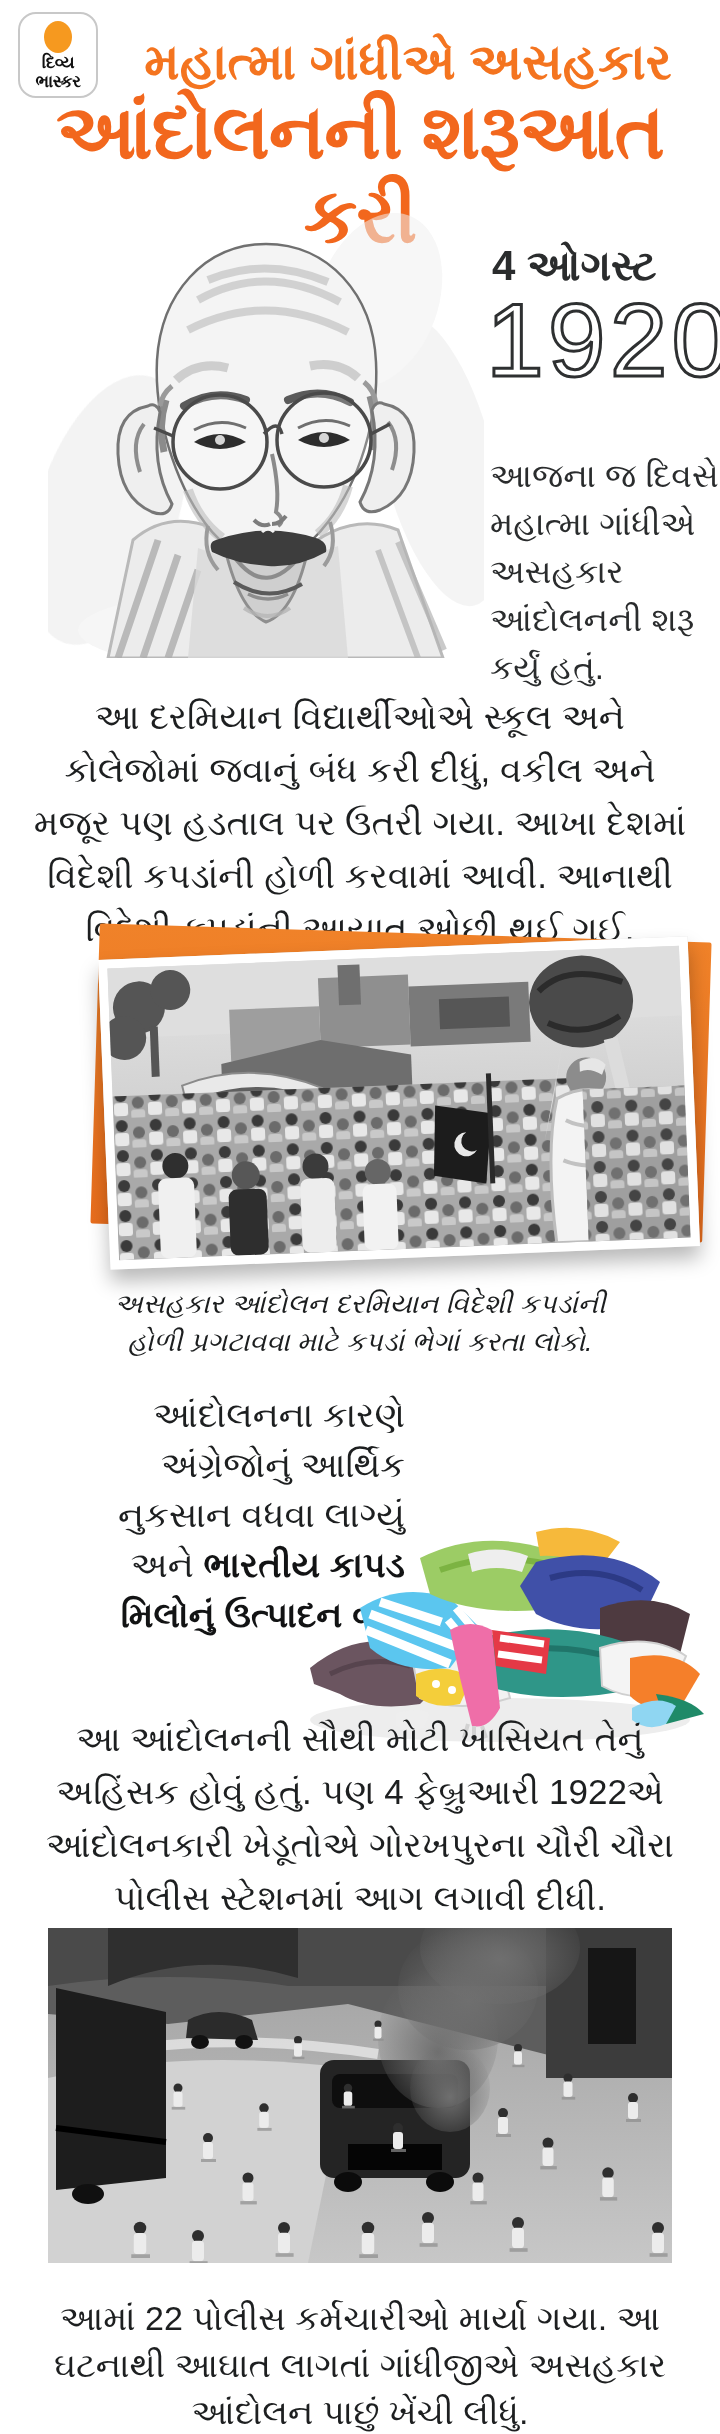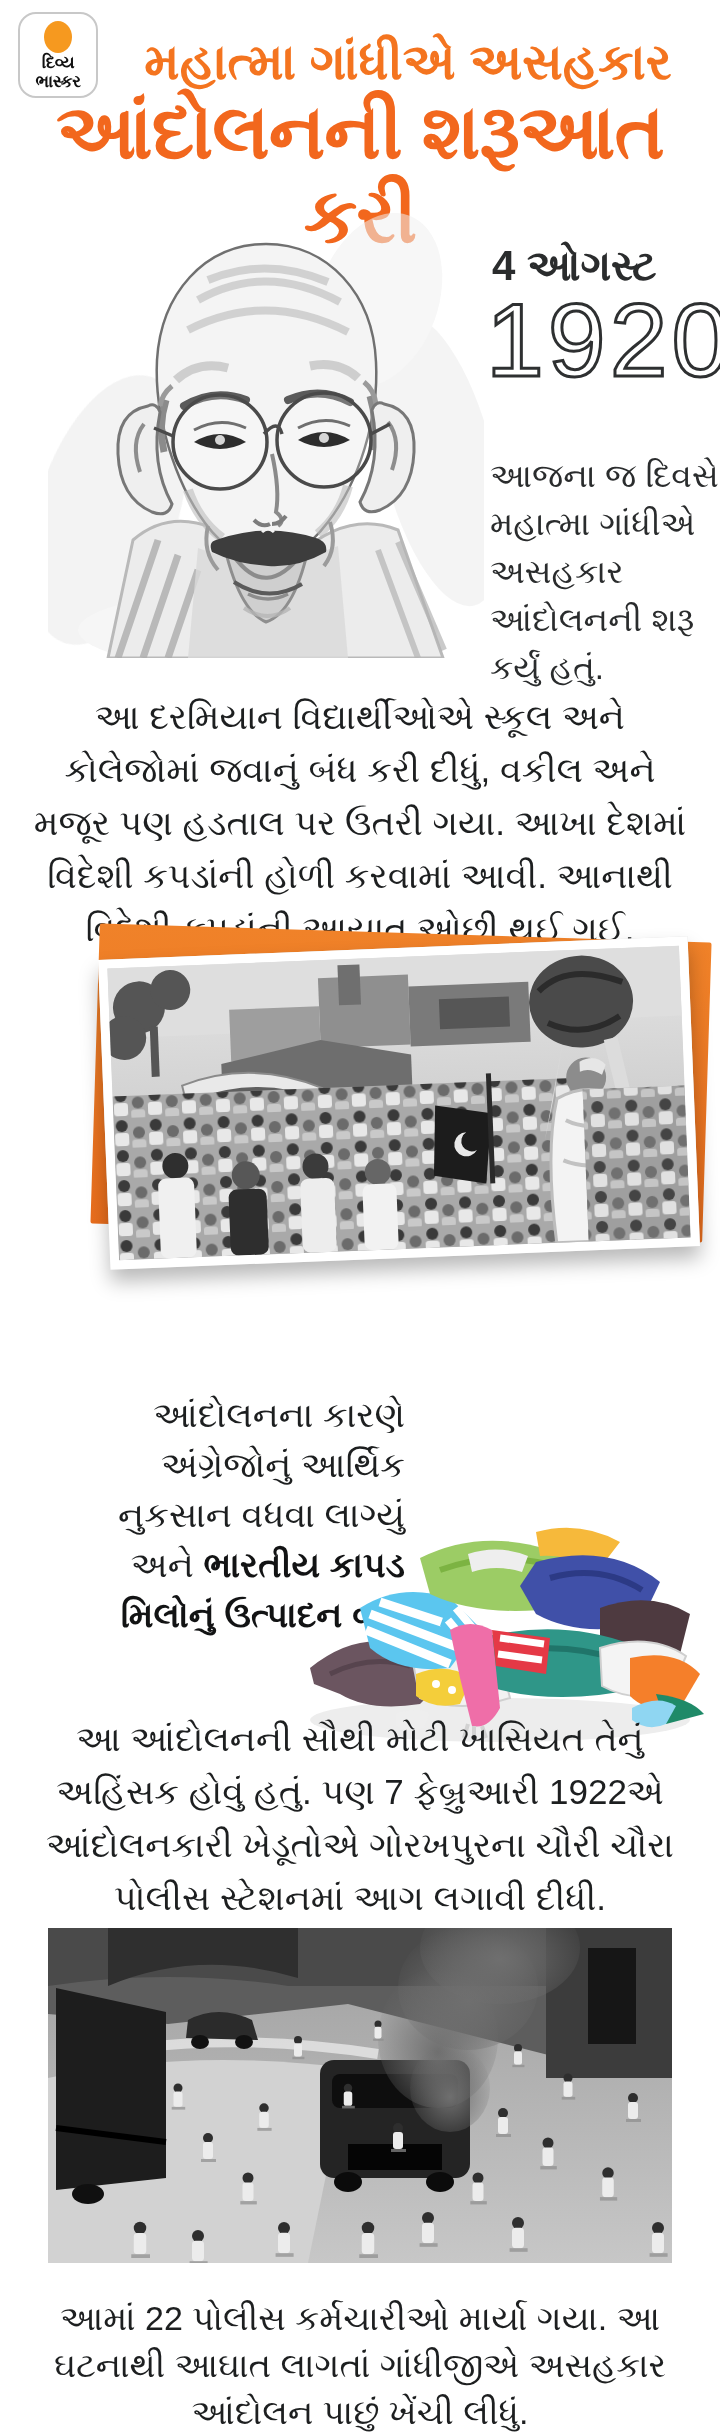--- a/index.html
+++ b/index.html
@@ -189,20 +189,21 @@
         <circle cx="474" cy="128" r="20" fill="#8c8c8c"></circle>
         <path d="M468 112 q16 -8 26 4 l-4 10 q-12 -8 -22 -4Z" fill="#e6e6e6"></path>
         <path d="M444 148 Q430 200 438 292 L516 292 Q530 210 506 148 Q474 132 444 148Z" fill="#f3f3f3" stroke="#bdbdbd" stroke-width="3"></path>
         <path d="M452 170 q22 12 48 2 M448 210 q26 12 56 0" stroke="#c2c2c2" stroke-width="4" fill="none"></path>
       </g>
 
       <rect x="470" y="140" width="102" height="152" fill="#9f9f9f"></rect>
       <rect x="470" y="140" width="102" height="152" fill="url(#crowdp)" opacity=".9"></rect>
     </svg>
   </div>
+  <div class="abs caption">અસહકાર આંદોલન દરમિયાન વિદેશી કપડાંની હોળી પ્રગટાવવા માટે કપડાં ભેગાં કરતા લોકો.</div>
 
   <div class="abs eco"><span>આંદોલનના કારણે અંગ્રેજોનું આર્થિક નુકસાન વધવા લાગ્યું અને </span><b>ભારતીય કાપડ મિલોનું ઉત્પાદન વધી ગયું.</b></div>
 
   <svg class="abs clothes" viewBox="0 0 408 252">
     <ellipse cx="200" cy="222" rx="190" ry="22" fill="#ededed"></ellipse>
 
     <path d="M10 170 Q60 130 110 150 L150 176 L120 206 Q70 214 40 196 L14 186 Z" fill="#6b5560"></path>
     <path d="M30 176 Q70 156 110 168" stroke="#57444e" stroke-width="5" fill="none"></path>
 
     <path d="M110 150 Q160 130 200 160 L210 200 Q160 216 120 200 Z" fill="#f2f2f2" stroke="#cfcfcf" stroke-width="2"></path>
@@ -240,21 +241,21 @@
 
     <path d="M150 132 Q170 120 192 132 L200 210 Q188 232 172 228 L160 180 Z" fill="#ef6ea8"></path>
     <path d="M192 132 L250 140 L246 176 L196 168 Z" fill="#e53946"></path>
     <path d="M200 140 L244 146 M198 156 L242 162" stroke="#ffffff" stroke-width="7"></path>
     <path d="M168 226 l-4 14 m10 -12 l0 14 m8 -14 l4 12" stroke="#d2d2d2" stroke-width="4"></path>
 
     <path d="M332 210 q26 -14 44 -2 l-10 18 q-18 8 -34 -4Z" fill="#8fd6f2"></path>
     <path d="M96 216 q20 -8 34 0 l-6 14 q-14 6 -28 -2Z" fill="#eeeeee"></path>
   </svg>
 
-  <div class="abs para p3">આ આંદોલનની સૌથી મોટી ખાસિયત તેનું અહિંસક હોવું હતું. પણ 7 ફેબ્રુઆરી 1922એ આંદોલનકારી ખેડૂતોએ ગોરખપુરના ચૌરી ચૌરા પોલીસ સ્ટેશનમાં આગ લગાવી દીધી.</div>
+  <div class="abs para p3">આ આંદોલનની સૌથી મોટી ખાસિયત તેનું અહિંસક હોવું હતું. પણ 4 ફેબ્રુઆરી 1922એ આંદોલનકારી ખેડૂતોએ ગોરખપુરના ચૌરી ચૌરા પોલીસ સ્ટેશનમાં આગ લગાવી દીધી.</div>
 
   <div class="abs photo2">
     <svg width="624" height="335" viewBox="0 0 624 335">
       <defs>
         <linearGradient id="gnd" x1="0" y1="0" x2="0" y2="1">
           <stop offset="0" stop-color="#9f9f9f"></stop>
             <stop offset="1" stop-color="#c7c7c7"></stop>
         </linearGradient>
         <radialGradient id="smoke" cx="0.5" cy="0.6" r="0.6">
           <stop offset="0" stop-color="#6f6f6f"></stop>

